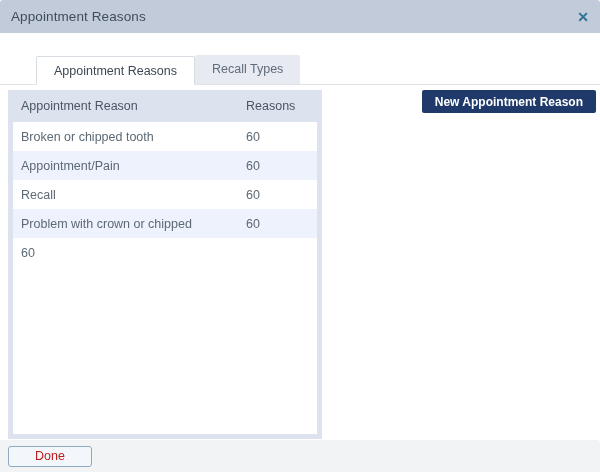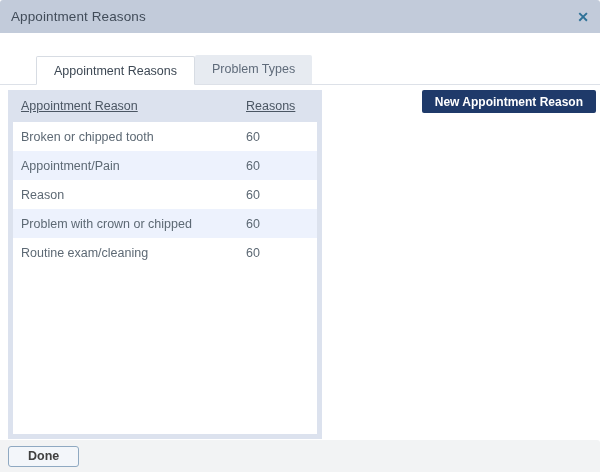--- a/index.html
+++ b/index.html
@@ -55,21 +55,21 @@
   .list-panel {
     position:absolute; left:8px; top:90px;
     width:314px; height:349px;
     background:#dce2ee;
     padding:0 5px 5px 5px;
   }
   .panel-header {
     height:32px;
     display:grid; grid-template-columns:225px 1fr; align-items:center;
     padding:0 8px;
-    font-size:12.5px; color:#4b5663;text-decoration:underline;
+    font-size:12.5px; color:#4b5663;
   }
   .panel-body {
     background:#ffffff;
     height:calc(100% - 32px);
     overflow:hidden;
   }
   .table-row {
     height:29px;
     display:grid; grid-template-columns:225px 1fr; align-items:center;
     padding:4px 8px;
@@ -91,72 +91,70 @@
   }
   .dialog-footer {
     position:absolute; left:0; right:0; bottom:0; height:32px;
     background:#f2f3f4;
     border-radius:0 3px 0 0;
     display:flex; align-items:center;
     padding-left:8px;
   }
   .done-button {
     height:21px;
-    padding:0 19px;
+    padding:0 26px;
     background:#f3f6fa;
     border:1px solid #8fa9c2;
     border-radius:3px;
-    color:#404040;
+    color:#b91c1c;
     font-family:"Liberation Sans", sans-serif;
     font-size:12.5px;
     cursor:pointer;
-    font-weight:bold;
   }
 </style>
 </head>
 <body>
 
 <div class="dialog-header">
   <span class="dialog-title">Appointment Reasons</span>
   <span class="close-icon">✕</span>
 </div>
 
 <div class="tabs-bar">
   <div class="tab active">Appointment Reasons</div>
-  <div class="tab inactive">Problem Types</div>
+  <div class="tab inactive">Recall Types</div>
 </div>
 
 <div class="list-panel">
   <div class="panel-header">
     <span>Appointment Reason</span>
     <span>Reasons</span>
   </div>
   <div class="panel-body">
   <div class="table-row">
     <span>Broken or chipped tooth</span>
     <span>60</span>
   </div>
 
   <div class="table-row">
     <span>Appointment/Pain</span>
     <span>60</span>
   </div>
 
   <div class="table-row">
-    <span>Reason</span>
+    <span>Recall</span>
     <span>60</span>
   </div>
 
   <div class="table-row">
     <span>Problem with crown or chipped</span>
     <span>60</span>
   </div>
 
   <div class="table-row">
-    <span>Routine exam/cleaning</span>
     <span>60</span>
   </div>
 </div>
 </div>
 
 <button class="new-reason-button">New Appointment Reason</button>
 
 <div class="dialog-footer">
   <button class="done-button">Done</button>
 </div>

